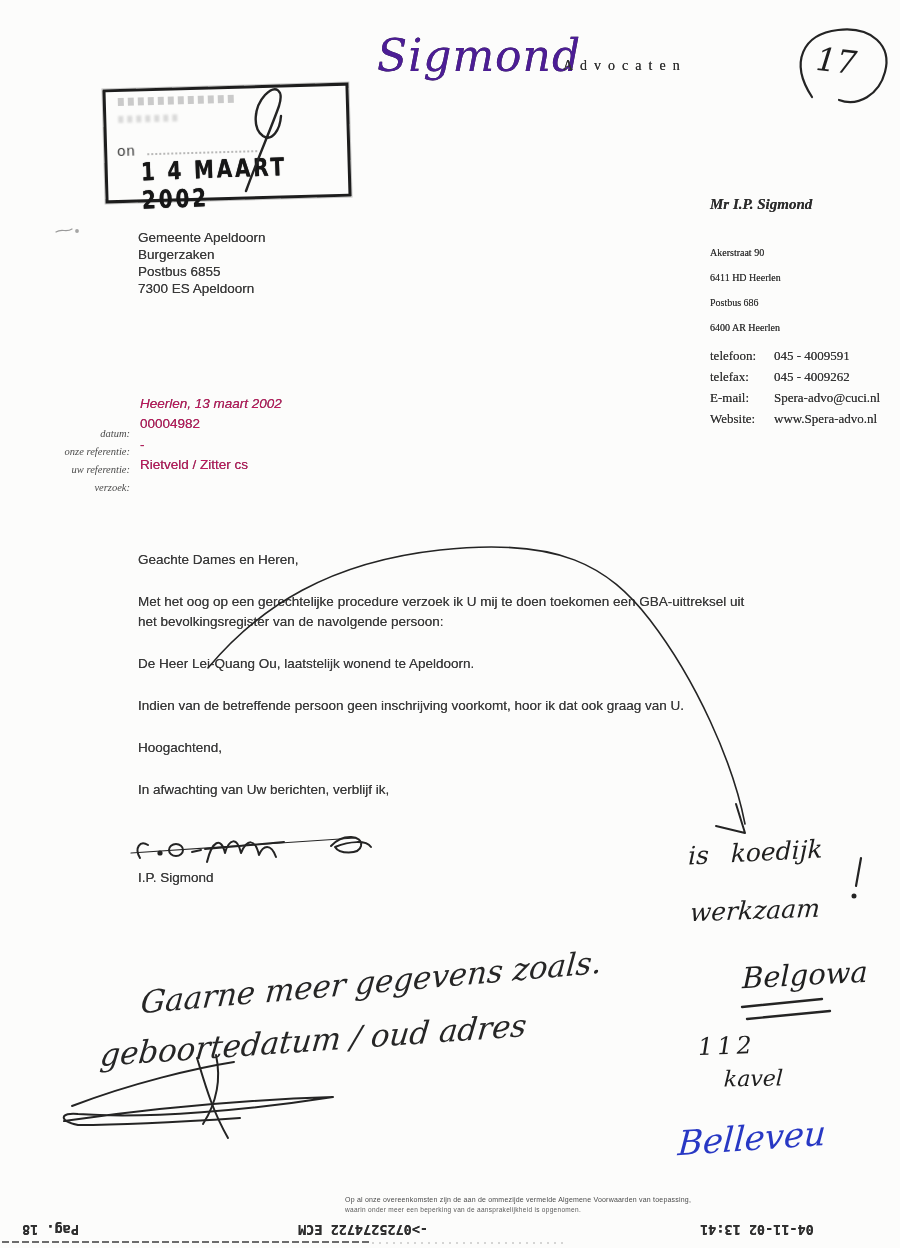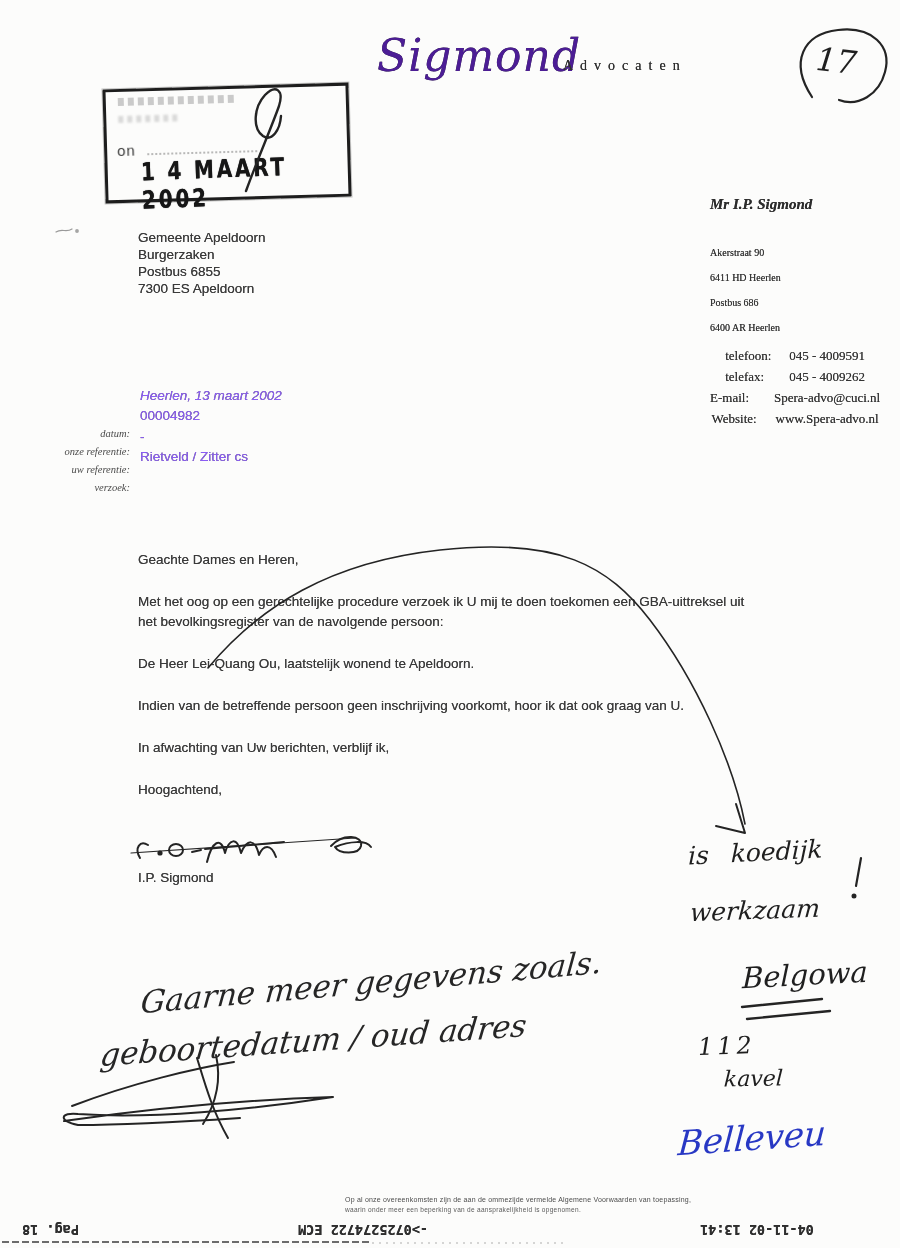--- a/index.html
+++ b/index.html
@@ -19,27 +19,27 @@
   .stamp-partial{left:10px;top:50px;font-size:15px;color:#3c3c3c;filter:blur(.4px);letter-spacing:1px;}
   .stamp-dotline{left:40px;top:62px;width:110px;border-bottom:2px dotted #8b8b8b;opacity:.6;filter:blur(.5px);}
   .stamp-date{left:28px;top:70px;font-family:"DejaVu Sans",sans-serif;font-weight:bold;font-size:21px;letter-spacing:3px;color:#161616;transform:scale(.95,1.18) rotate(-.4deg);text-shadow:0 0 .7px #222;}
 
   
   .recipient{left:138px;top:229px;font-size:13.5px;line-height:17px;color:#3a3a3a;text-shadow:0 0 .5px #555;}
   
   .sender-name{left:710px;top:196px;font-family:"Liberation Serif",serif;font-style:italic;font-weight:bold;font-size:15px;color:#2c2c2c;text-shadow:0 0 .5px #444;}
   .sender-address{left:710px;top:240px;font-family:"Liberation Serif",serif;font-size:10px;line-height:25px;color:#333;text-shadow:0 0 .6px #555;}
   .sender-contacts{left:710px;top:345px;font-family:"Liberation Serif",serif;font-size:13px;line-height:21px;color:#333;text-shadow:0 0 .6px #555;}
-  .contact-row{display:flex;justify-content:center;}
+  .contact-row{display:flex;}
   .contact-label{width:64px;}
 
   
   .ref-labels{left:10px;top:428px;width:120px;text-align:right;font-family:"Liberation Serif",serif;font-style:italic;font-size:10.5px;color:#4a4a4a;filter:blur(.2px);}
   .ref-labels div{margin-bottom:7px;}
-  .ref-values{left:140px;top:388px;font-size:13.5px;color:#8b5cf6;text-shadow:0 0 .5px #555;}
+  .ref-values{left:140px;top:396px;font-size:13.5px;color:#be185d;text-shadow:0 0 .5px #555;}
   .ref-values .v1{font-style:italic;margin-bottom:5px;}
   .ref-values .v2{margin-bottom:6px;}
   .ref-values .v3{margin-bottom:5px;}
 
   
   .body-text{left:138px;top:550px;width:612px;font-size:13.5px;color:#3a3a3a;line-height:20px;text-shadow:0 0 .5px #555;}
   .body-text p{margin:0 0 22px 0;}
   .p-nowrap{white-space:nowrap;}
   .signer{left:138px;top:870px;font-size:13.5px;color:#3a3a3a;text-shadow:0 0 .5px #555;}
 
@@ -125,22 +125,22 @@
     <div class="v2">00004982</div>
     <div class="v3">-</div>
     <div>Rietveld / Zitter cs</div>
   </div>
 
   <div class="abs body-text">
     <p>Geachte Dames en Heren,</p>
     <p>Met het oog op een gerechtelijke procedure verzoek ik U mij te doen toekomen een GBA-uittreksel uit het bevolkingsregister van de navolgende persoon:</p>
     <p>De Heer Lei-Quang Ou, laatstelijk wonend te Apeldoorn.</p>
     <p class="p-nowrap">Indien van de betreffende persoon geen inschrijving voorkomt, hoor ik dat ook graag van U.</p>
+    <p>Hoogachtend,</p>
     <p>In afwachting van Uw berichten, verblijf ik,</p>
-    <p>Hoogachtend,</p>
   </div>
   <div class="abs signer">I.P. Sigmond</div>
 
   <div class="abs hand hw-note1">is koedijk</div>
   <div class="abs hand hw-note2">werkzaam</div>
   <div class="abs hand hw-belgowa">Belgowa</div>
   <div class="abs hand hw-112">112</div>
   <div class="abs hand hw-kavel">kavel</div>
   <div class="abs hand hw-blue" id="blue-note" style="color: rgb(40, 56, 196);">Belleveu</div>
   <div class="abs hand hw-req1">Gaarne meer gegevens zoals.</div>

